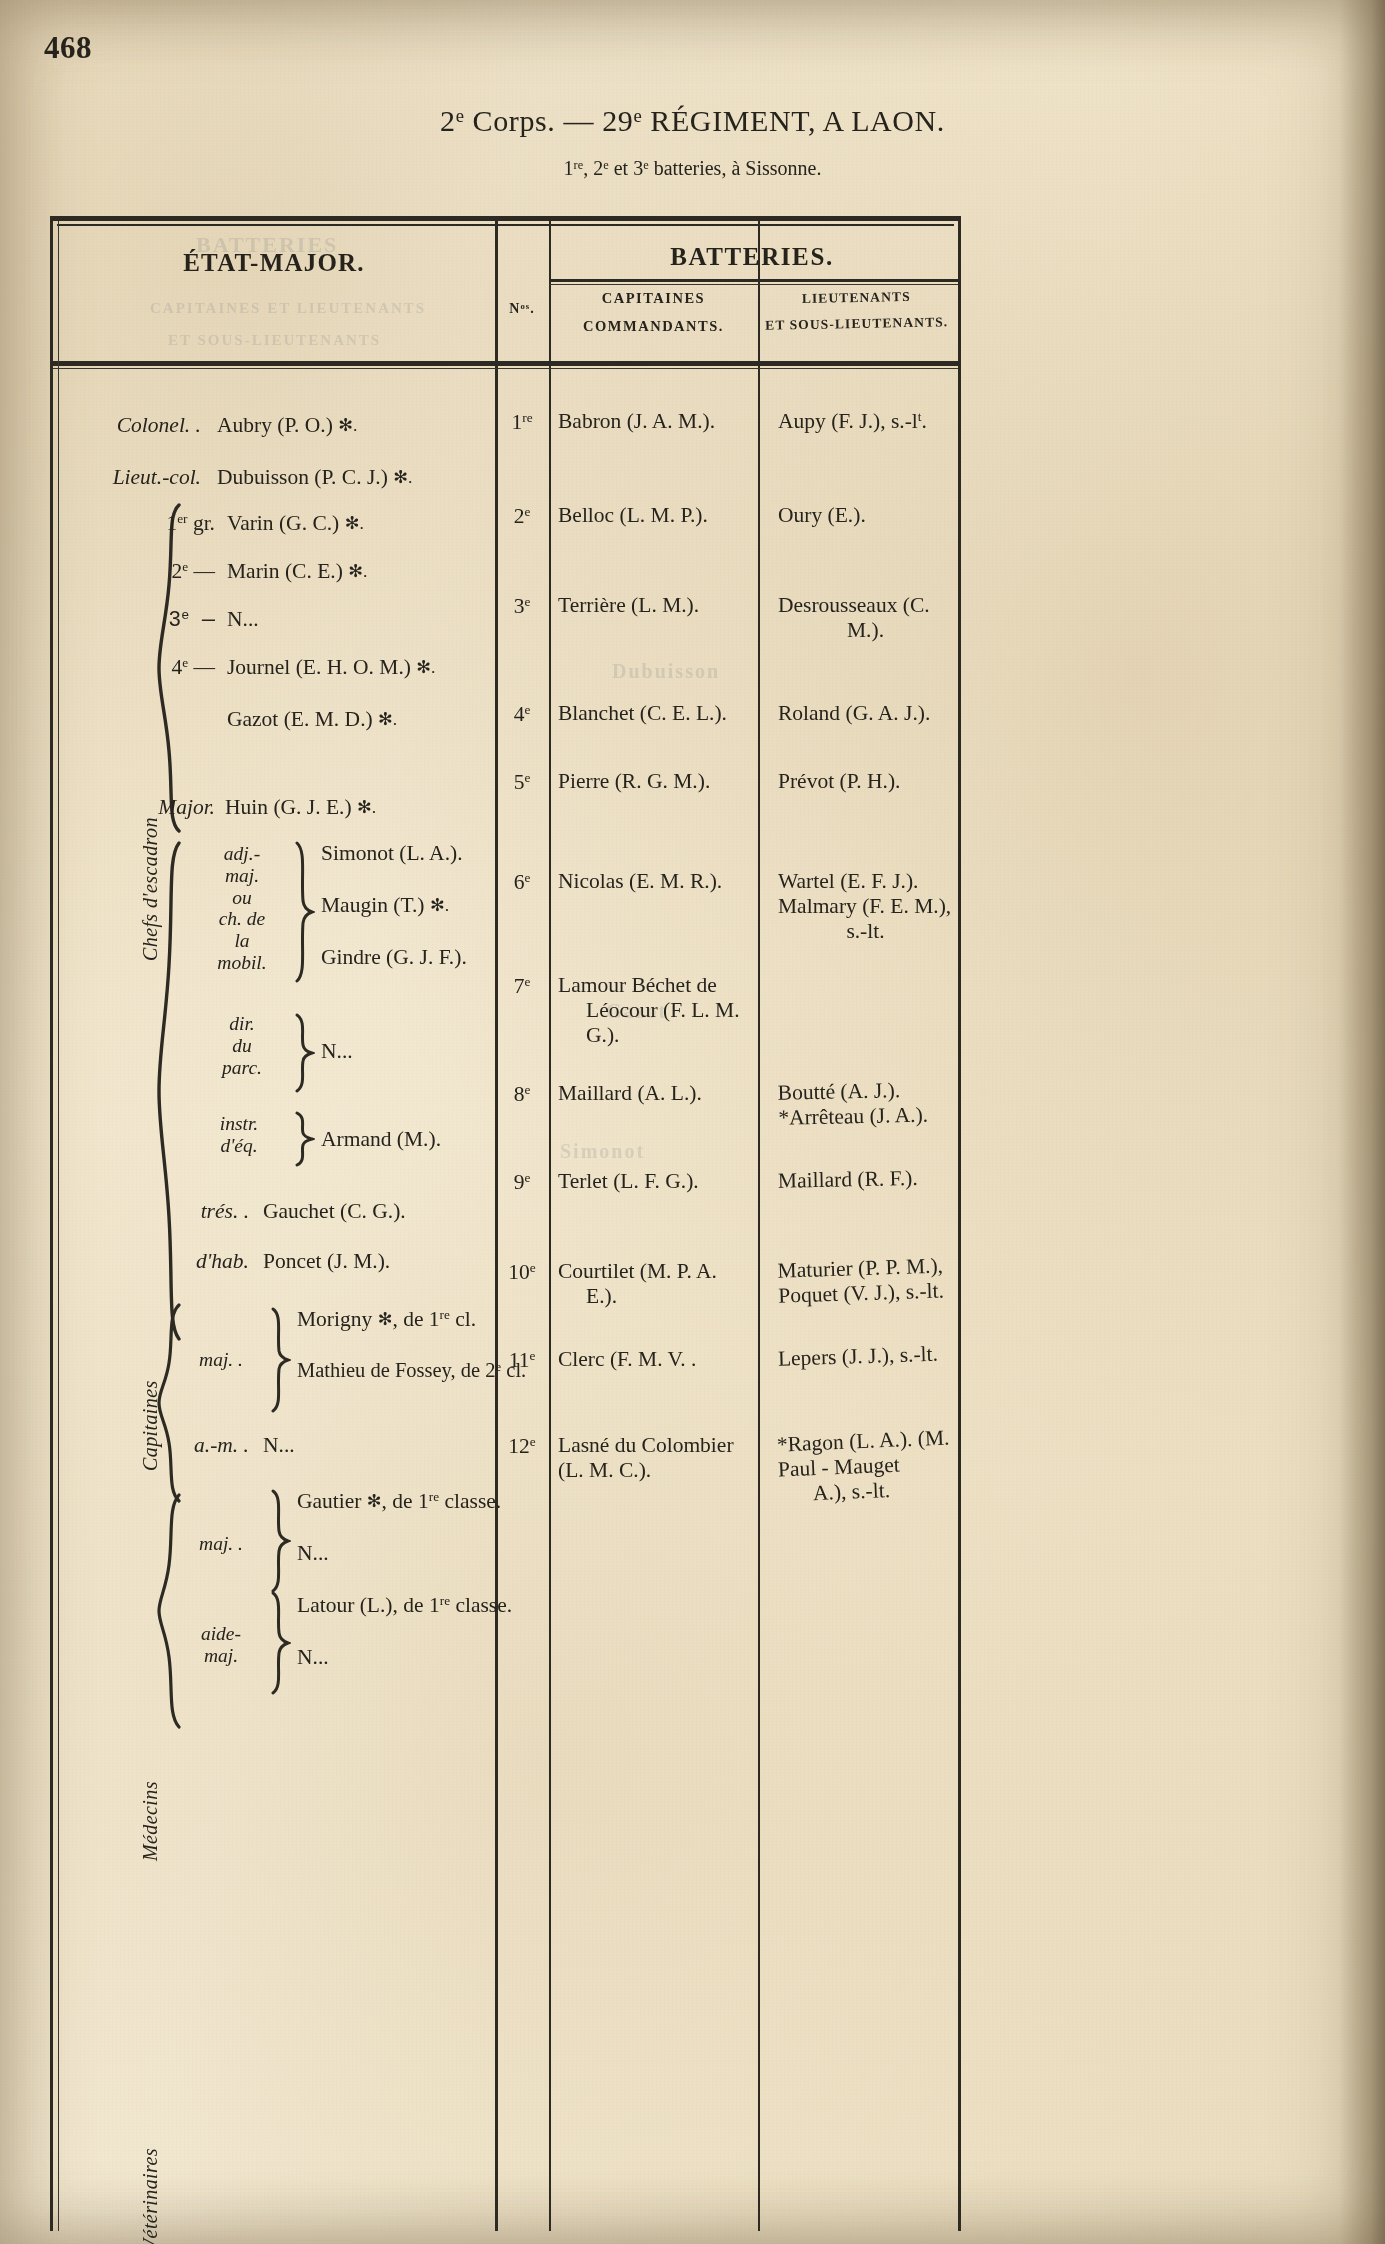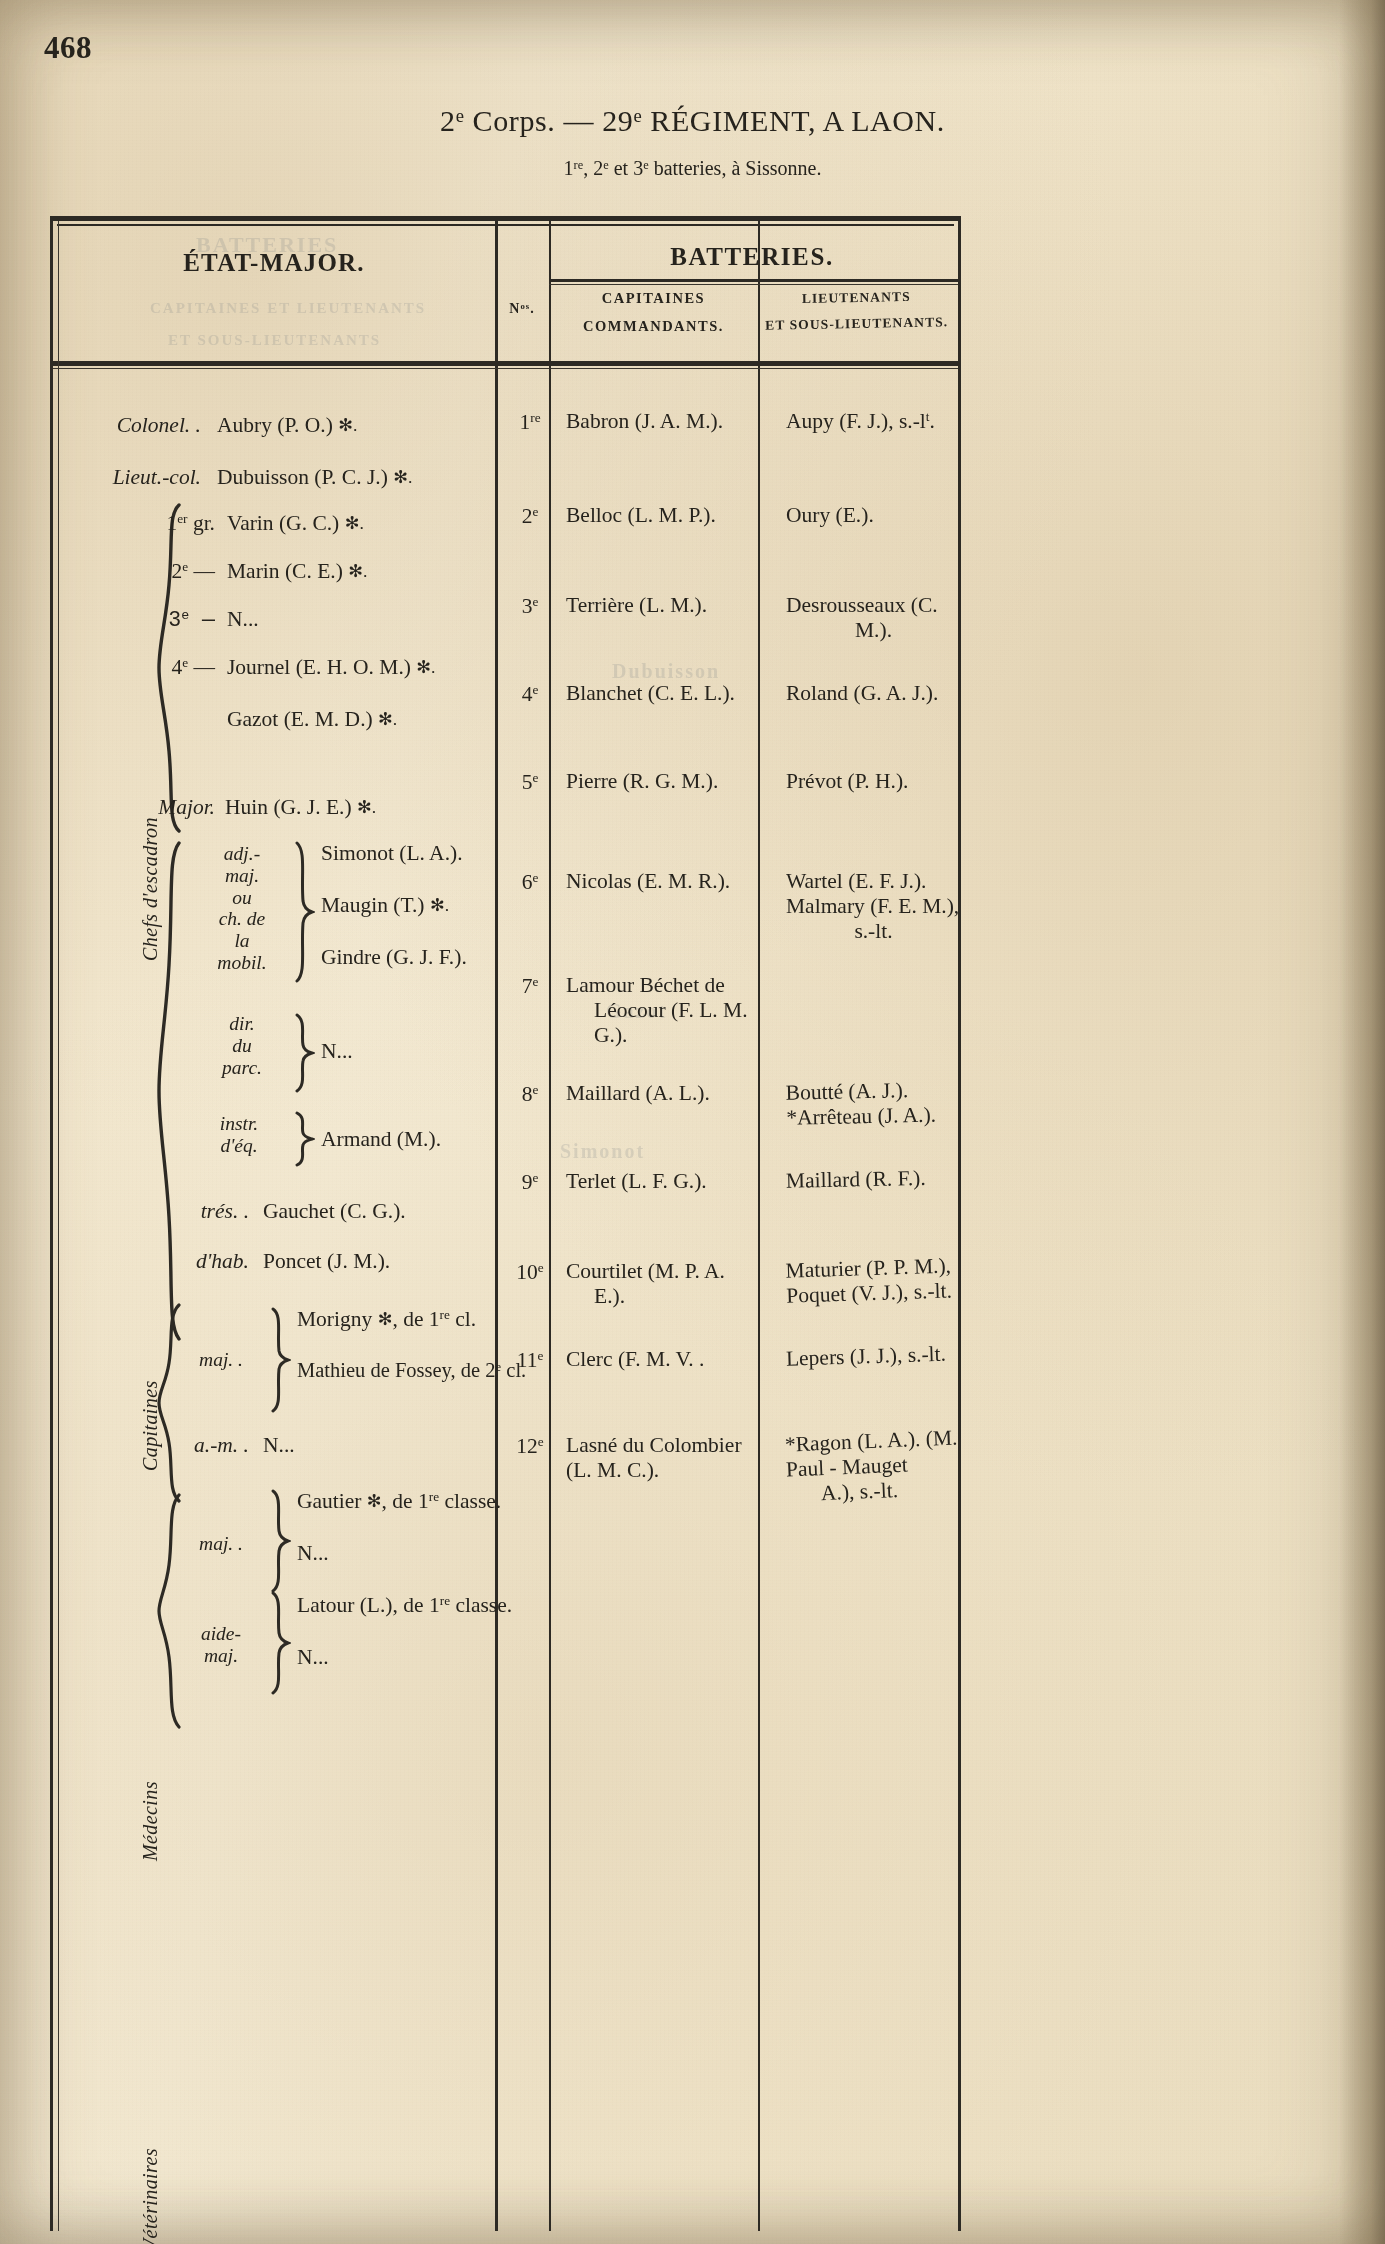--- a/index.html
+++ b/index.html
@@ -216,21 +216,20 @@
     white-space:nowrap;
   }
 
   
   .bat-row{
     position:absolute;
     left:442px;
     width:460px;
     display:flex;
     font-size:21.5px;
-    padding-left:8px;
   }
   .bat-no{
     flex:0 0 54px;
     text-align:center;
     padding-top:1px;
   }
   .bat-cap{
     flex:0 0 207px;
     padding-left:9px;
     padding-right:4px;
@@ -565,21 +564,21 @@
 
     <div class="bat-row" style="top:372px;">
       <div class="bat-no"><span>3</span><sup>e</sup></div>
       <div class="bat-cap">Terrière (L. M.).</div>
       <div class="bat-lieut">
         <span>Desrousseaux  (C.</span>
         <span class="ctr">M.).</span>
       </div>
     </div>
 
-    <div class="bat-row" style="top:460px;justify-content:flex-end;">
+    <div class="bat-row" style="top:480px;justify-content:flex-end;">
       <div class="bat-no"><span>4</span><sup>e</sup></div>
       <div class="bat-cap">Blanchet (C. E. L.).</div>
       <div class="bat-lieut">Roland (G. A. J.).</div>
     </div>
 
     <div class="bat-row" style="top:548px;">
       <div class="bat-no"><span>5</span><sup>e</sup></div>
       <div class="bat-cap">Pierre (R. G. M.).</div>
       <div class="bat-lieut">Prévot (P. H.).</div>
     </div>

